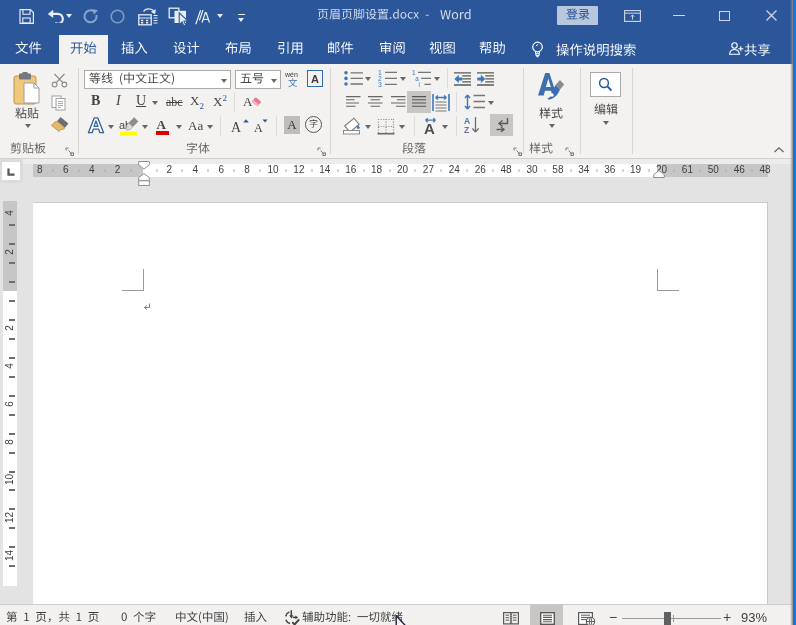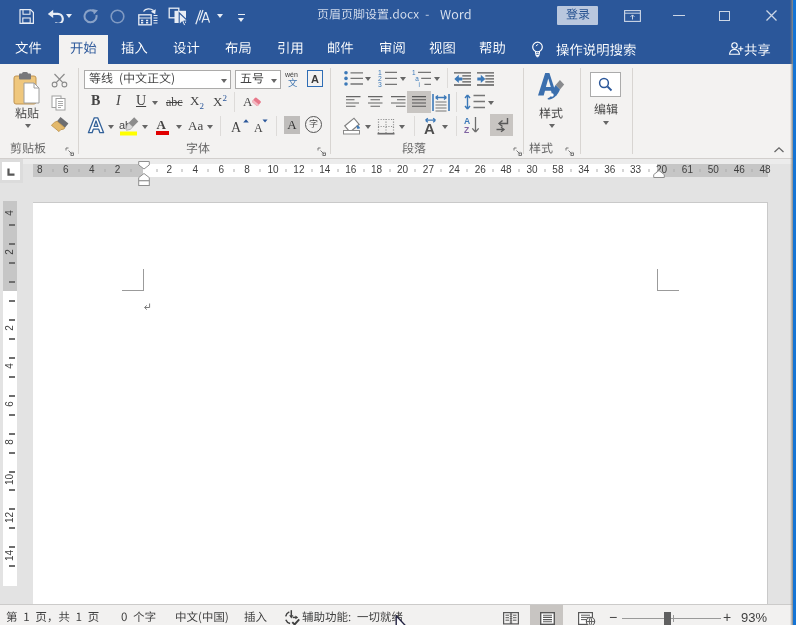--- a/index.html
+++ b/index.html
@@ -616,21 +616,21 @@
         <div class="rnum" style="left:343.6px">18</div>
         <div class="rnum" style="left:369.5px">20</div>
         <div class="rnum" style="left:395.4px">27</div>
         <div class="rnum" style="left:421.3px">24</div>
         <div class="rnum" style="left:447.2px">26</div>
         <div class="rnum" style="left:473.1px">48</div>
         <div class="rnum" style="left:499.0px">30</div>
         <div class="rnum" style="left:524.9px">58</div>
         <div class="rnum" style="left:550.8px">34</div>
         <div class="rnum" style="left:576.7px">36</div>
-        <div class="rnum" style="left:602.6px">33</div>
+        <div class="rnum" style="left:602.6px">19</div>
         <div class="rnum" style="left:628.5px">20</div>
         <div class="rnum" style="left:654.4px">61</div>
         <div class="rnum" style="left:680.3px">50</div>
         <div class="rnum" style="left:706.2px">46</div>
         <div class="rnum" style="left:732.1px">48</div>
         <div class="tick" style="left:19.9px"></div>
         <div class="tick" style="left:45.8px"></div>
         <div class="tick" style="left:71.7px"></div>
         <div class="tick" style="left:97.5px"></div>
         <div class="tick" style="left:123.5px"></div>

